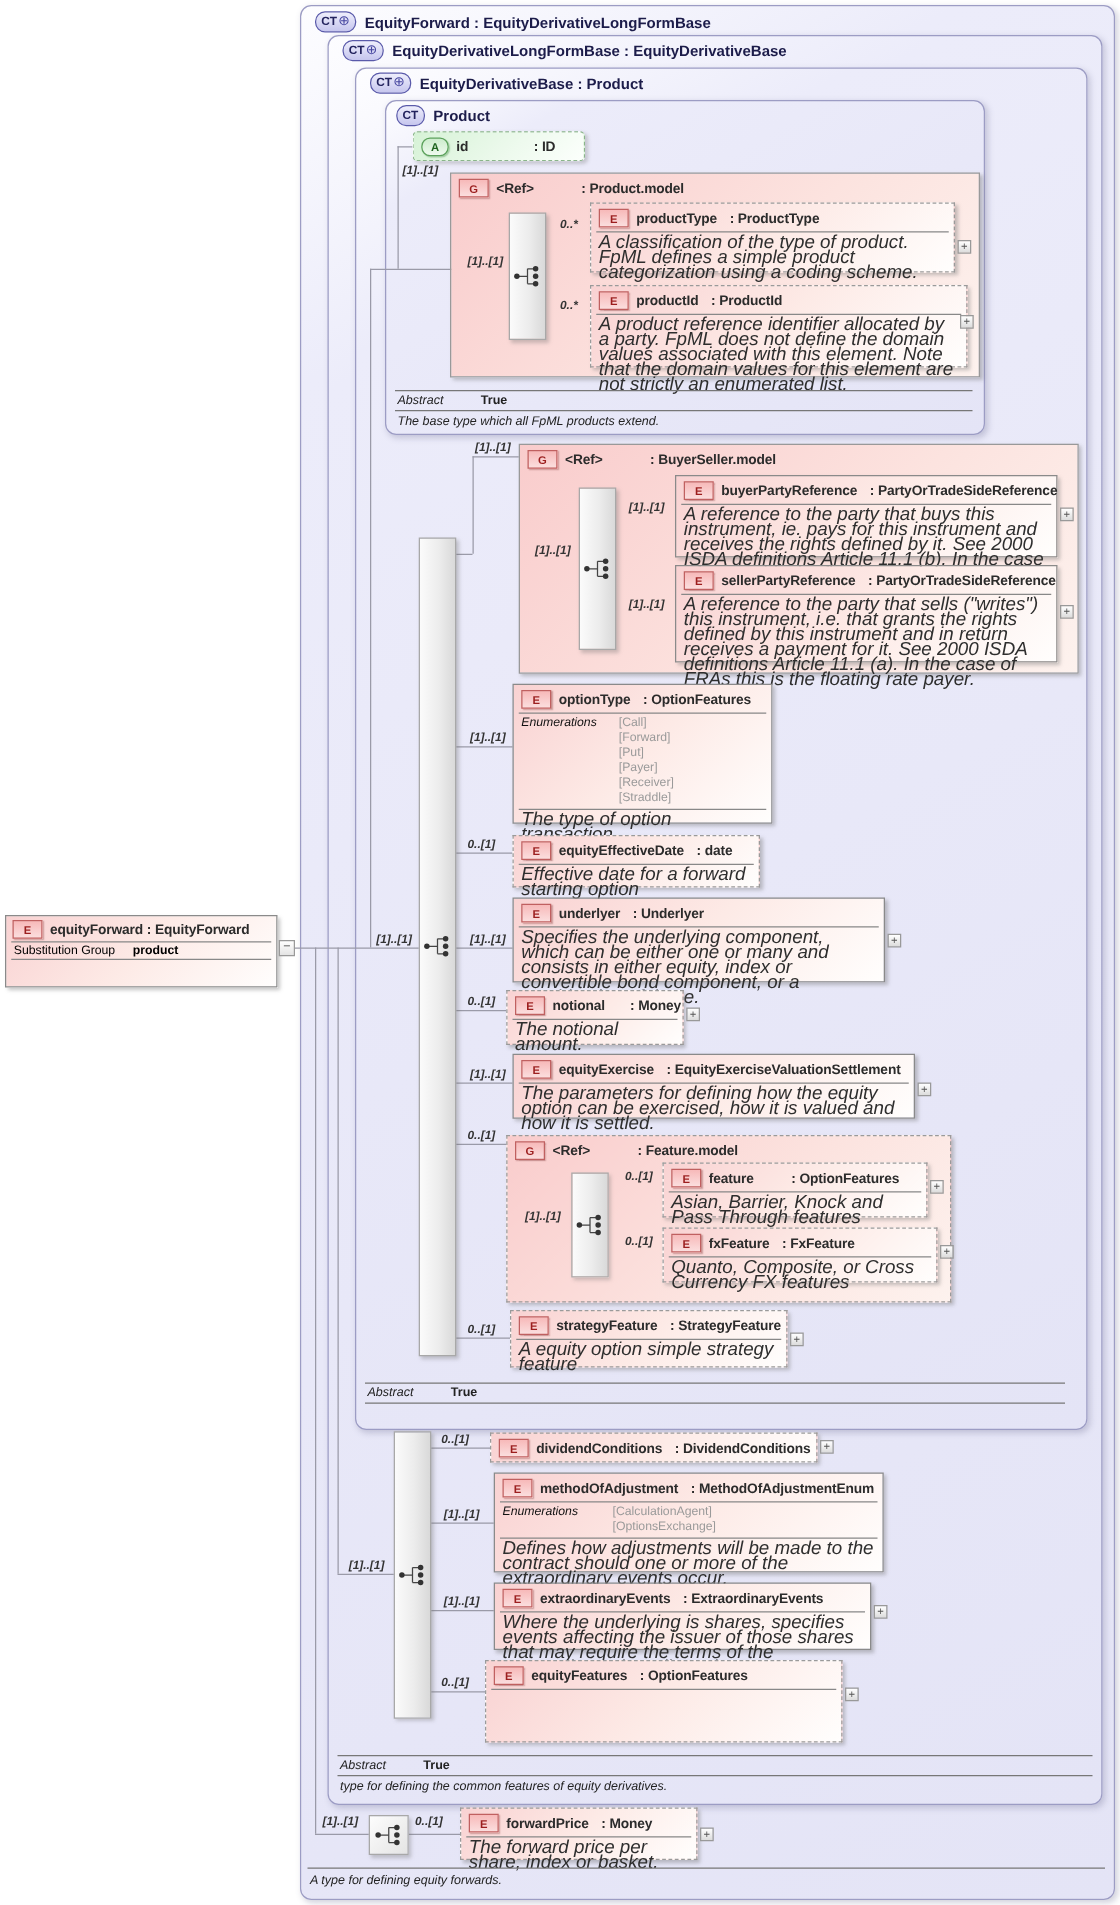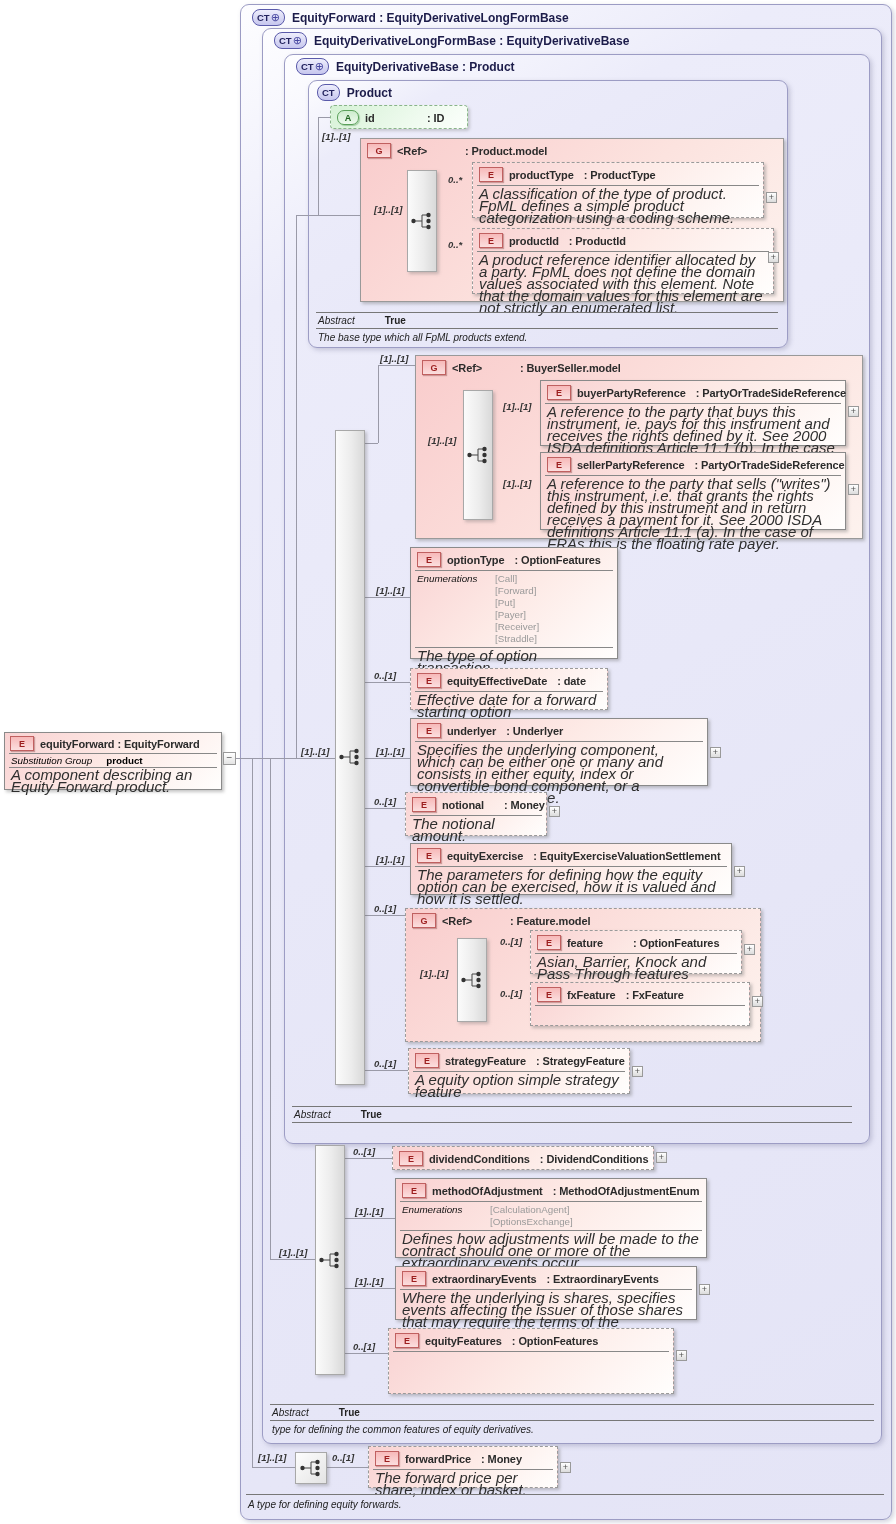--- a/index.html
+++ b/index.html
@@ -60,21 +60,21 @@
     box-shadow:2px 2px 3px rgba(110,110,110,.35);}
 
   .card{position:absolute;font-size:9.5px;font-style:italic;font-weight:bold;color:#333;white-space:nowrap;}
   .hl{position:absolute;height:1px;background:#9a9aa8;}
   .vl{position:absolute;width:1px;background:#9a9aa8;}
   .plusbox{position:absolute;width:11px;height:11px;border:1px solid #999;box-sizing:border-box;
     background:linear-gradient(#fff,#dcdcdc);font-size:9px;line-height:8px;text-align:center;color:#555;}
   .minusbox{position:absolute;width:13px;height:13px;border:1px solid #999;box-sizing:border-box;
     background:linear-gradient(#fff,#e4e4e4);font-size:10px;line-height:10px;text-align:center;color:#555;}
   .subrow{display:flex;gap:14px;padding:1px 6px;font-size:9.8px;}
-  .sub-label{font-style:italic;}
+  .sub-label{}
   .sub-val{font-weight:bold;}
 </style>
 </head>
 <body>
 
 <div id="stage">
 
   <div class="box-lav" style="left:240px;top:4px;width:650px;height:1514px"></div>
   <div class="box-lav" style="left:262px;top:28px;width:618px;height:1414px"></div>
   <div class="box-lav" style="left:284px;top:54px;width:584px;height:1088px"></div>
@@ -346,20 +346,21 @@
   </div>
   <div class="plusbox" style="left:744px;top:944px">+</div>
 
   <div class="el dashed" style="left:530px;top:982px;width:220px;height:44px">
     <div class="trow">
         <span class="e-icon">E</span>
         <span class="tname nm">fxFeature</span>
         <span class="tname">: FxFeature</span>
       </div>
     <div class="divider"></div>
+    <div class="desc">Quanto, Composite, or Cross Currency FX features</div>
   </div>
   <div class="plusbox" style="left:752px;top:996px">+</div>
 
   <div class="el dashed" style="left:408px;top:1048px;width:222px;height:46px">
     <div class="trow">
         <span class="e-icon">E</span>
         <span class="tname nm">strategyFeature</span>
         <span class="tname">: StrategyFeature</span>
       </div>
     <div class="divider"></div>
@@ -474,21 +475,20 @@
     <div class="trow" style="padding:3px 5px 2px">
         <span class="e-icon">E</span>
         <span class="tname">equityForward : EquityForward</span>
       </div>
     <div class="divider"></div>
     <div class="subrow">
         <span class="sub-label">Substitution Group</span>
         <span class="sub-val">product</span>
       </div>
     <div class="divider"></div>
-    <div class="desc" style="padding-top:1px">A component describing an Equity Forward product.</div>
   </div>
   <div class="minusbox" style="left:223px;top:752px">−</div>
 
   <div class="card" style="left:322px;top:131px">[1]..[1]</div>
   <div class="card" style="left:374px;top:204px">[1]..[1]</div>
   <div class="card" style="left:448px;top:174px">0..*</div>
   <div class="card" style="left:448px;top:239px">0..*</div>
   <div class="card" style="left:380px;top:353px">[1]..[1]</div>
   <div class="card" style="left:428px;top:435px">[1]..[1]</div>
   <div class="card" style="left:503px;top:401px">[1]..[1]</div>

